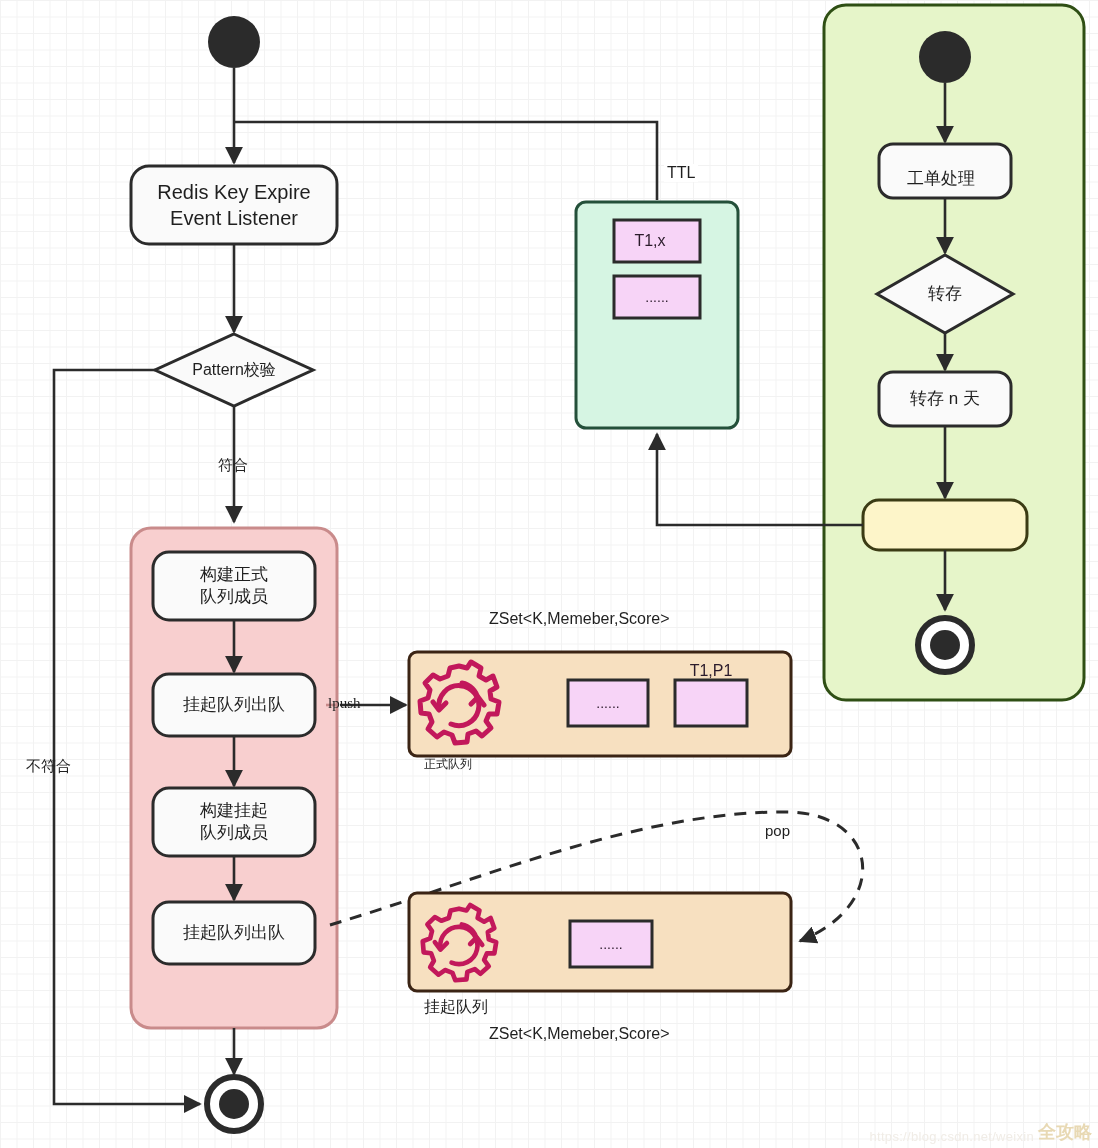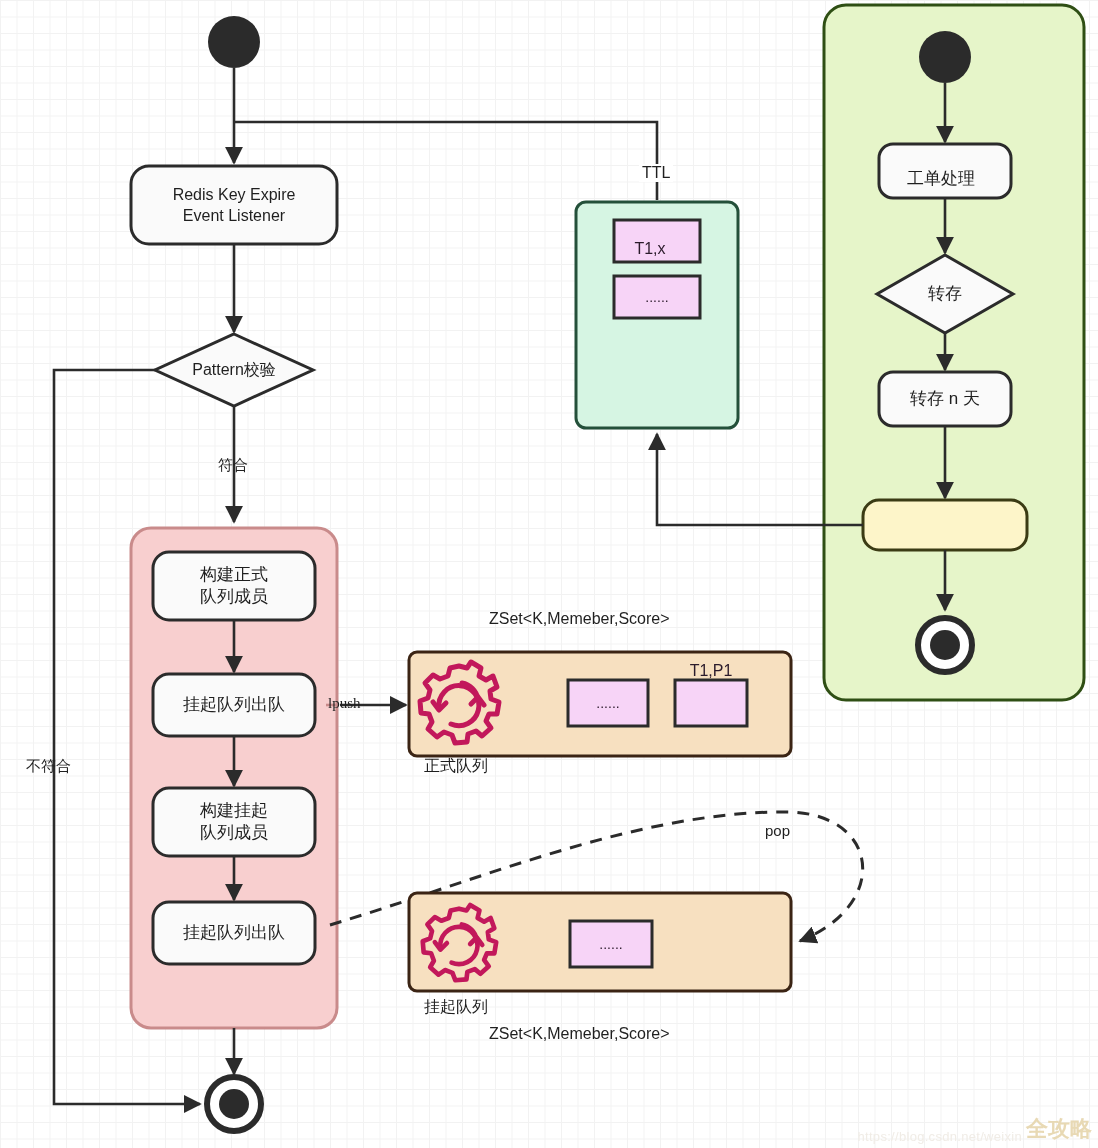--- a/index.html
+++ b/index.html
@@ -61,21 +61,21 @@
     gap: 4px;
     pointer-events: none;
   }
   .watermark .wm-url {
     font-size: 13px;
     color: #f0ece6;
     letter-spacing: .3px;
     padding-left: 24px;
   }
   .watermark .wm-brand {
-    font-size: 22px;
+    font-size: 18px;
     font-weight: bold;
     color: #e8d9b4;
   }
 </style>
 </head>
 <body>
 
 <div id="canvas">
 
   <svg id="svg-layer" viewBox="0 0 1098 1148">
@@ -175,52 +175,52 @@
 
     <rect x="863" y="500" width="164" height="50" rx="16" ry="16" fill="#fdf5c9" stroke="#3b3b14" stroke-width="3"></rect>
 
     <path d="M 863 525 L 657 525 L 657 434" stroke="#2b2b2b" stroke-width="2.6" fill="none" marker-end="url(#ah)"></path>
 
     <path d="M 945 550 L 945 610" stroke="#2b2b2b" stroke-width="2.6" fill="none" marker-end="url(#ah)"></path>
     <circle cx="945" cy="645" r="27" fill="#ffffff" stroke="#2b2b2b" stroke-width="6"></circle>
     <circle cx="945" cy="645" r="15" fill="#2b2b2b"></circle>
   </svg>
 
-  <div class="node-label" style="left:131px; top:166px; width:206px; height:78px; font-size:16px;">Redis Key Expire
+  <div class="node-label" style="left:131px; top:166px; width:206px; height:78px; font-size:20px;">Redis Key Expire
 Event Listener</div>
 
   <div class="node-label" style="left:155px; top:352px; width:158px; height:36px; font-size:16px;">Pattern校验</div>
 
   <div class="edge-label" style="left:218px; top:456px; font-size:15px;">符合</div>
 
   <div class="edge-label" style="left:26px; top:757px; font-size:15px;">不符合</div>
 
   <div class="node-label" style="left:153px; top:552px; width:162px; height:68px; font-size:17px;">构建正式
 队列成员</div>
 
   <div class="node-label" style="left:153px; top:674px; width:162px; height:62px; font-size:17px;">挂起队列出队</div>
 
   <div class="node-label" style="left:153px; top:788px; width:162px; height:68px; font-size:17px;text-align:center;">构建挂起
 队列成员</div>
 
   <div class="node-label" style="left:153px; top:902px; width:162px; height:62px; font-size:17px;border-radius:7px;">挂起队列出队</div>
 
-  <div class="edge-label" style="left:639px; top:164px; font-size:16px; background:#ffffff; padding:0 3px;">TTL</div>
-
-  <div class="node-label" style="left:614px; top:228px; width:72px; height:42px; font-size:16px; color:#2b1b2b;">T1,x</div>
+  <div class="edge-label" style="left:664px; top:164px; font-size:16px; background:#ffffff; padding:0 3px;">TTL</div>
+
+  <div class="node-label" style="left:614px; top:220px; width:72px; height:42px; font-size:16px; color:#2b1b2b;">T1,x</div>
 
   <div class="node-label" style="left:614px; top:276px; width:86px; height:42px; font-size:14px; color:#2b1b2b;">......</div>
 
   <div class="cap-label" style="left:489px; top:610px; font-size:16px;">ZSet&lt;K,Memeber,Score&gt;</div>
 
   <div class="node-label" style="left:568px; top:680px; width:80px; height:46px; font-size:14px; color:#2b1b2b;">......</div>
 
   <div class="node-label" style="left:675px; top:648px; width:72px; height:46px; font-size:16px; color:#2b1b2b;">T1,P1</div>
 
-  <div class="cap-label" style="left:424px; top:756px; font-size:16px;">正式队列</div>
+  <div class="cap-label" style="left:424px; top:756px; font-size:12px;">正式队列</div>
 
   <div class="node-label" style="left:570px; top:921px; width:82px; height:46px; font-size:14px; color:#2b1b2b;">......</div>
 
   <div class="cap-label" style="left:424px; top:997px; font-size:16px;">挂起队列</div>
 
   <div class="cap-label" style="left:489px; top:1025px; font-size:16px;">ZSet&lt;K,Memeber,Score&gt;</div>
 
   <div class="edge-label" style="left:328px; top:695px; font-size:15px;font-family:Liberation Serif, serif;">lpush</div>
 
   <div class="edge-label" style="left:765px; top:822px; font-size:15px;">pop</div>

